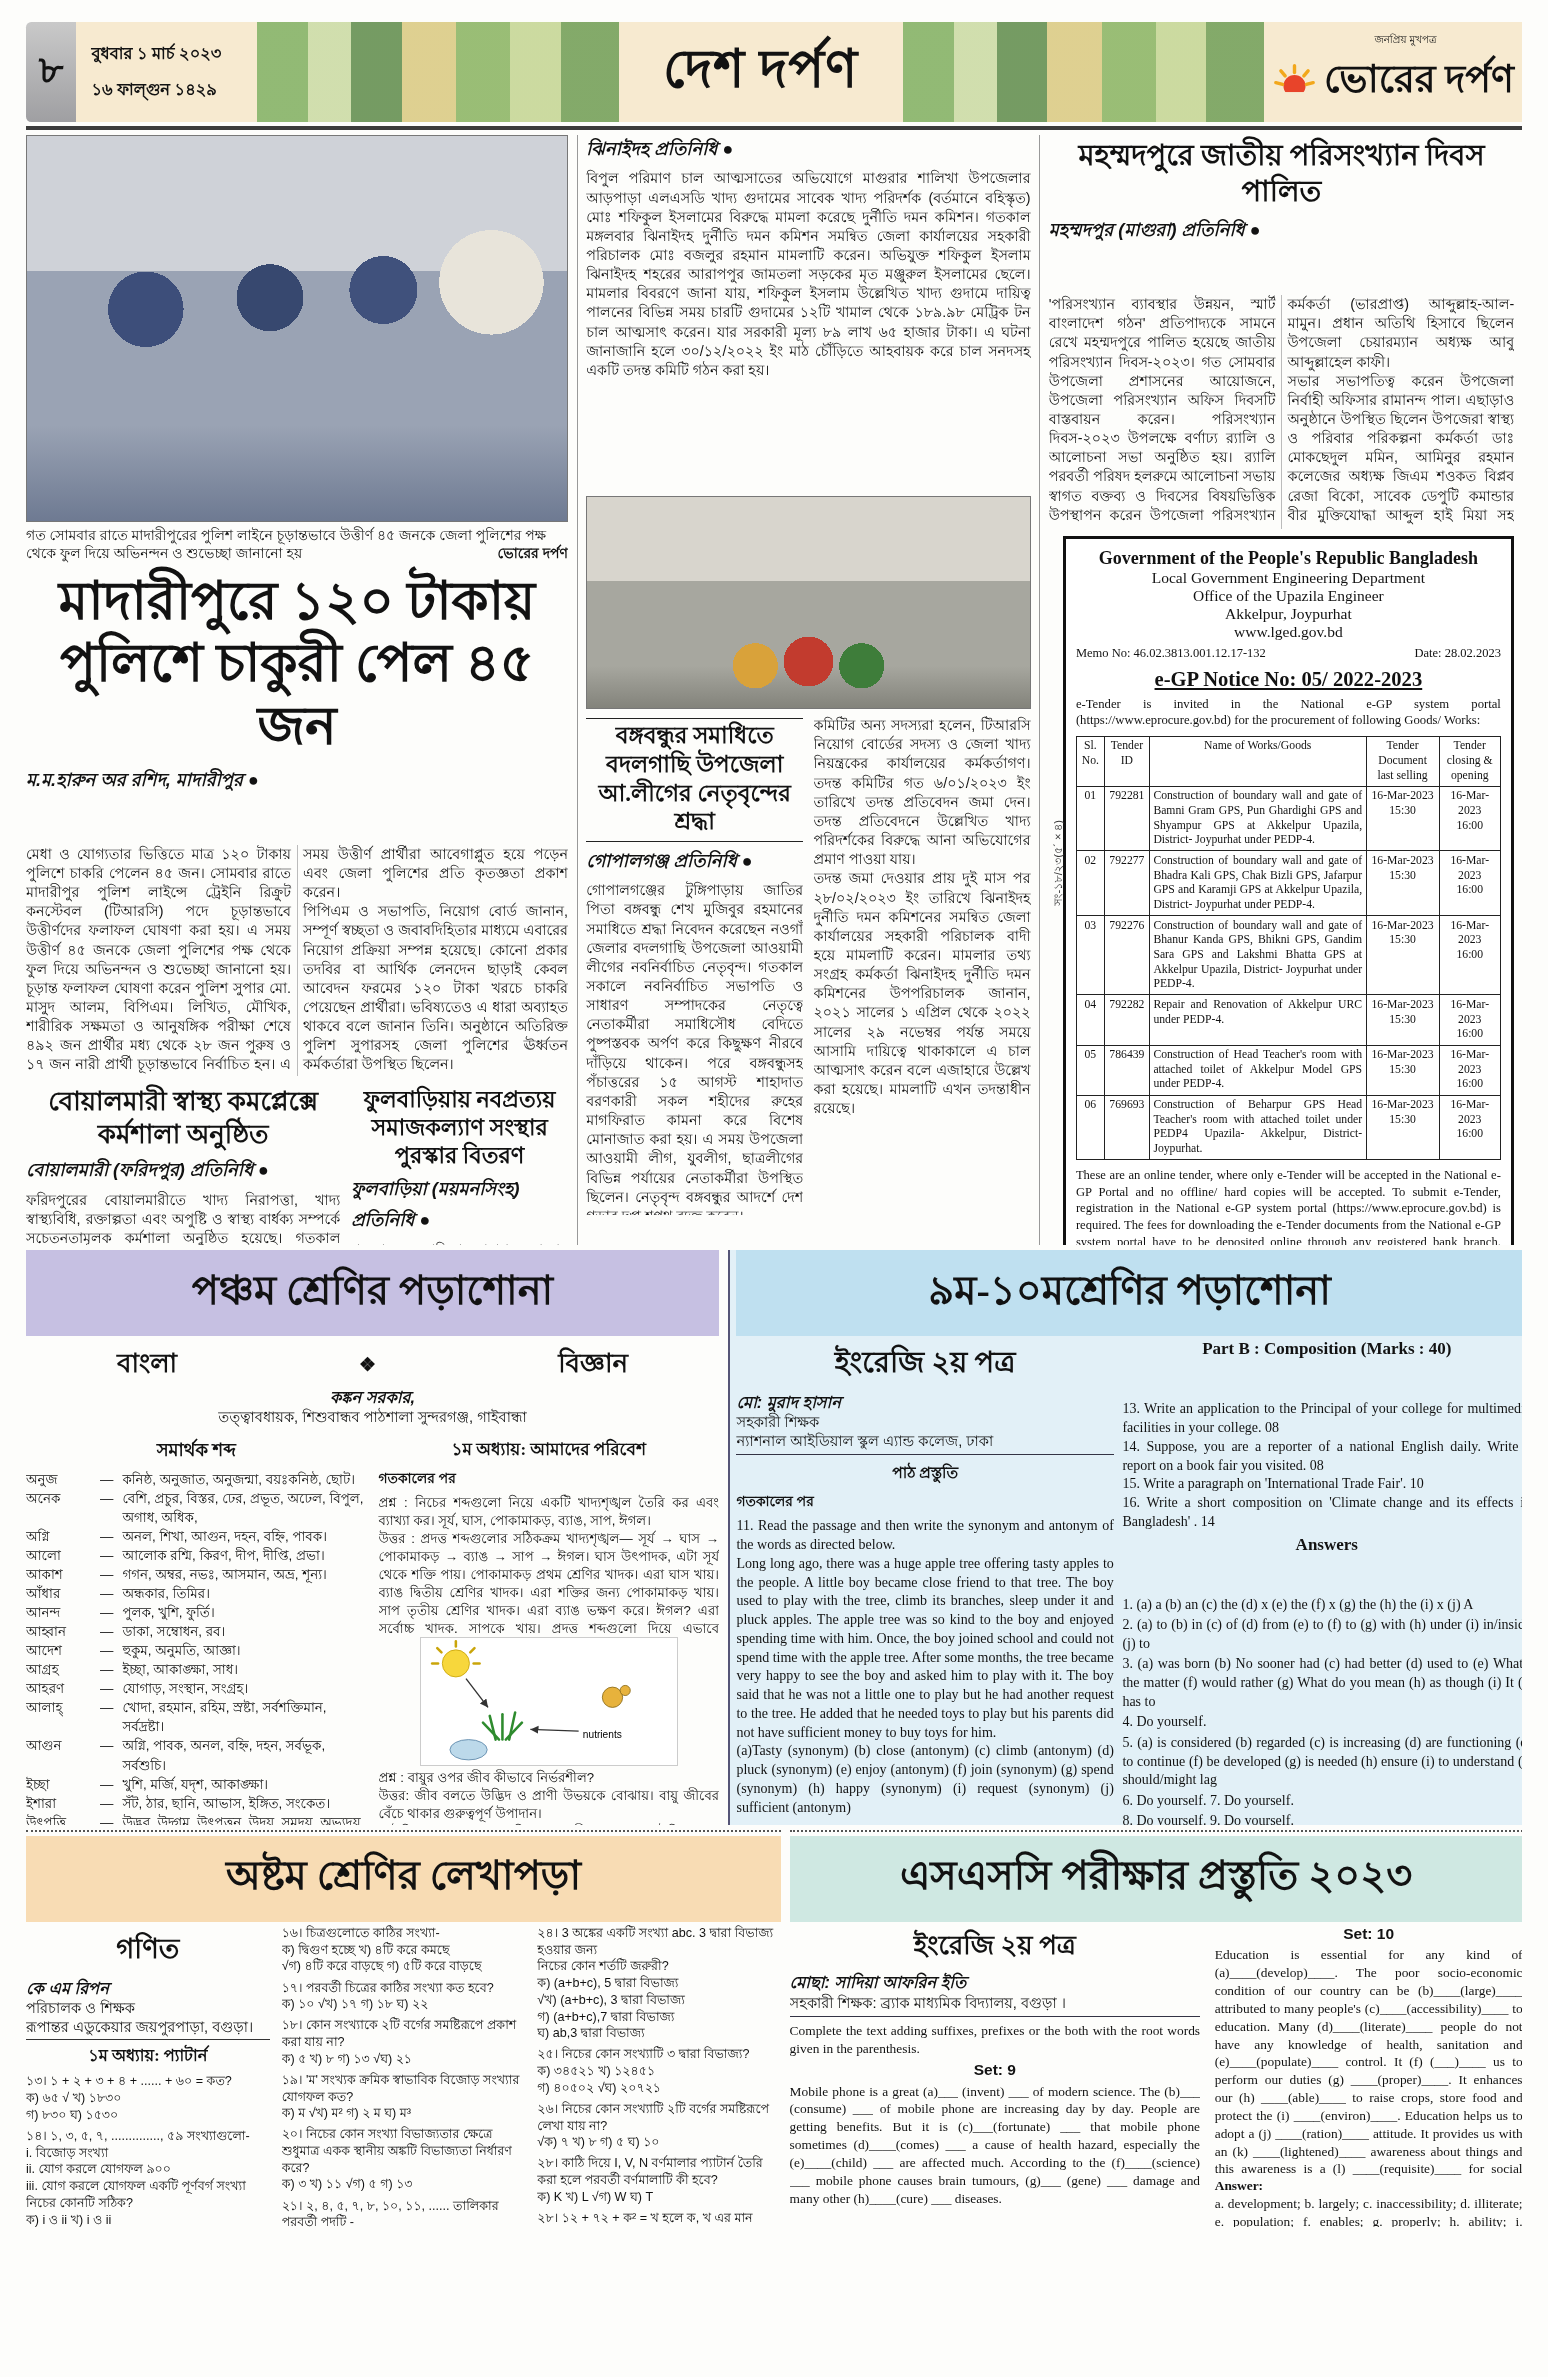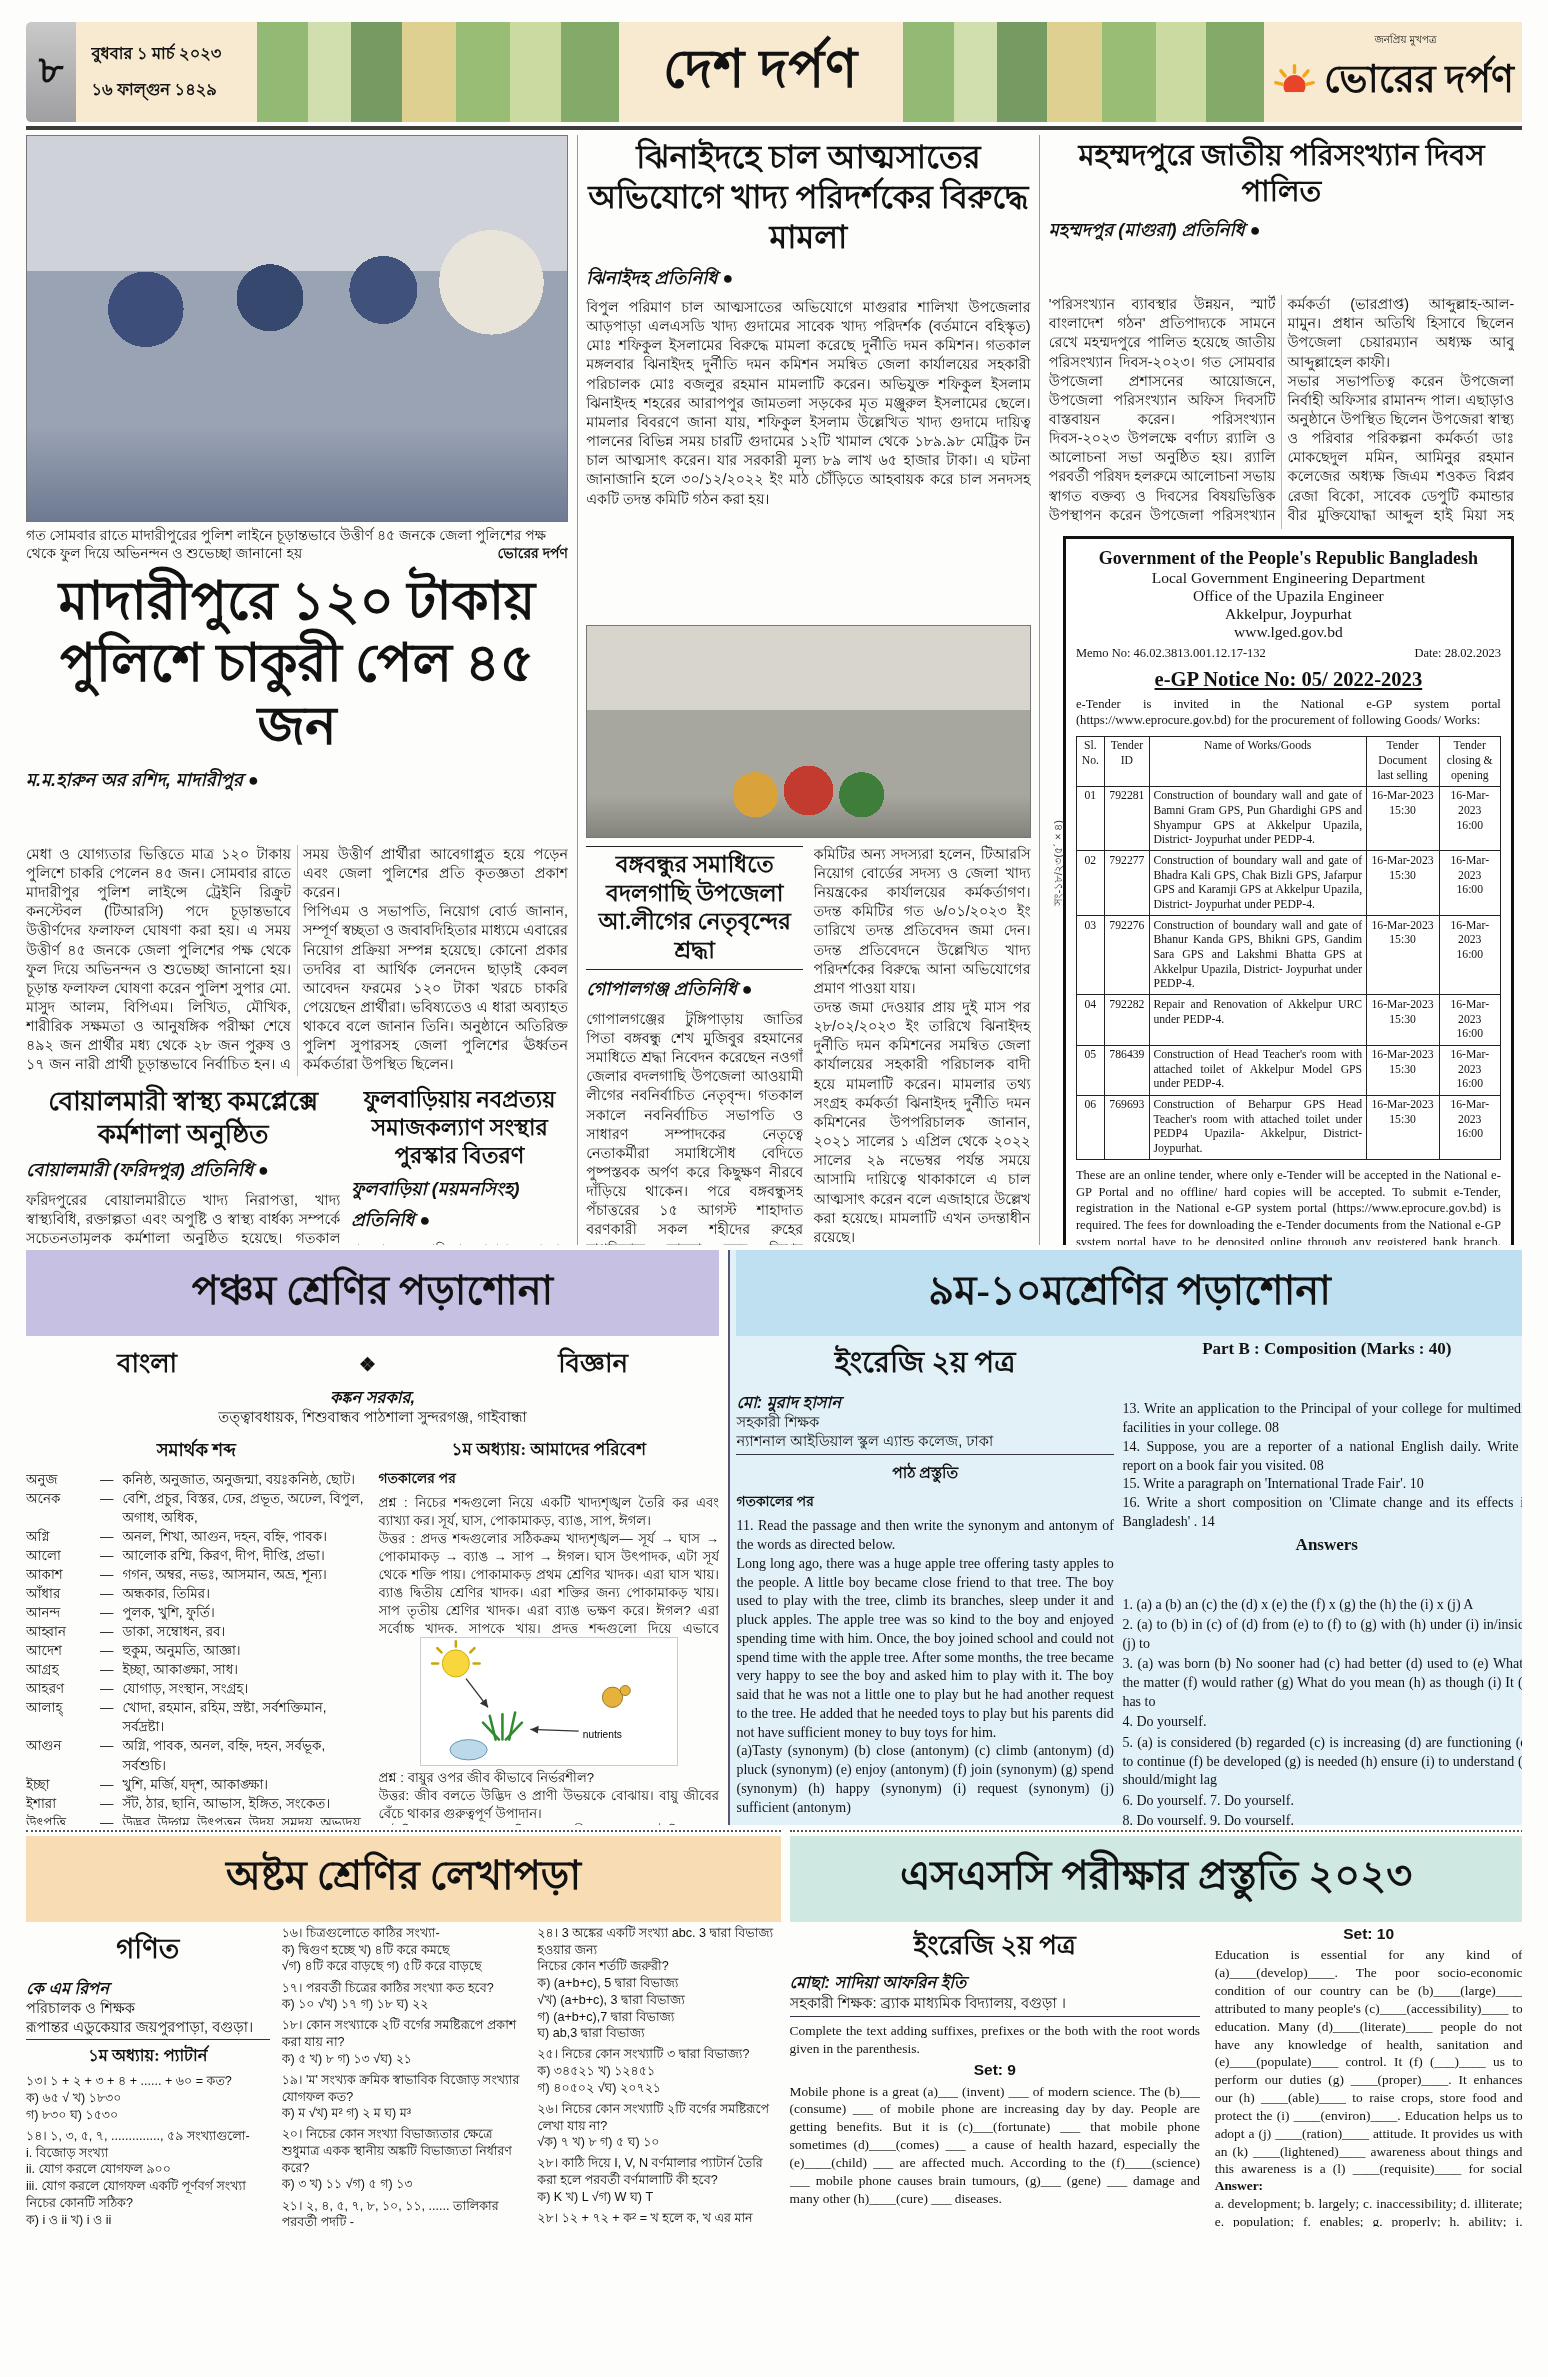--- a/index.html
+++ b/index.html
@@ -166,21 +166,20 @@
         </div>
         <div>
           <div class="headline-md" style="font-size:22.4px;">ফুলবাড়িয়ায় নবপ্রত্যয় সমাজকল্যাণ সংস্থার পুরস্কার বিতরণ</div>
           <div class="byline">ফুলবাড়িয়া (ময়মনসিংহ) প্রতিনিধি ●</div>
           <div class="body-txt" style="height:188px; overflow:hidden;">গতকাল ফুলবাড়িয়া সোহাগবর বাজার সংলগ্ন উচ্চ বিদ্যালয় মাঠ প্রাঙ্গণে নবপ্রত্যয় সমাজকল্যাণ সংস্থার উদ্যোগে ক্রীড়া প্রতিযোগিতার পুরস্কার বিতরণী ও সাংস্কৃতিক অনুষ্ঠান মোঃ আবুল সালামের সভাপতিত্বে অনুষ্ঠিত হয়। প্রধান অতিথি হিসেবে উপস্থিত ছিলেন শিল্প-সাহিত্যের পৃষ্ঠপোষক, সংস্কৃতিজন, ফুলবাড়ীয়া উপজেলা আওয়ামী লীগের সভাপতি জননেতা আলহাজ্ব এড. মোঃ ইমদাদুল হক সেলিম। বিশেষ অতিথি হিসেবে উপস্থিত উপজেলা আওয়ামী লীগের সাংগঠনিক সম্পাদক মোঃ শামছুল আলম আকন্দ বাবলু, ইউপি চেয়ারম্যান মোঃ বুলবুল হোসেন প্রমুখ। পরে প্রতিযোগীতায় অংশগ্রহণকারী বিজয়ী শিক্ষার্থীদের মাঝে পুরস্কার বিতরণ করা হয়।</div>
         </div>
       </div>
     </div>
 
     <div class="ncol">
-      <div class="headline-lg">ঝিনাইদহে চাল আত্মসাতের অভিযোগে খাদ্য পরিদর্শকের বিরুদ্ধে মামলা</div>
       <div class="byline">ঝিনাইদহ প্রতিনিধি ●</div>
       <div class="body-txt" style="height:320px; overflow:hidden;">বিপুল পরিমাণ চাল আত্মসাতের অভিযোগে মাগুরার শালিখা উপজেলার আড়পাড়া এলএসডি খাদ্য গুদামের সাবেক খাদ্য পরিদর্শক (বর্তমানে বহিস্কৃত) মোঃ শফিকুল ইসলামের বিরুদ্ধে মামলা করেছে দুর্নীতি দমন কমিশন। গতকাল মঙ্গলবার ঝিনাইদহ দুর্নীতি দমন কমিশন সমন্বিত জেলা কার্যালয়ের সহকারী পরিচালক মোঃ বজলুর রহমান মামলাটি করেন। অভিযুক্ত শফিকুল ইসলাম ঝিনাইদহ শহরের আরাপপুর জামতলা সড়কের মৃত মঞ্জুরুল ইসলামের ছেলে। মামলার বিবরণে জানা যায়, শফিকুল ইসলাম উল্লেখিত খাদ্য গুদামে দায়িত্ব পালনের বিভিন্ন সময় চারটি গুদামের ১২টি খামাল থেকে ১৮৯.৯৮ মেট্রিক টন চাল আত্মসাৎ করেন। যার সরকারী মূল্য ৮৯ লাখ ৬৫ হাজার টাকা। এ ঘটনা জানাজানি হলে ৩০/১২/২০২২ ইং মাঠ চৌঁড়িতে আহবায়ক করে চাল সনদসহ একটি তদন্ত কমিটি গঠন করা হয়।</div>
       <div class="photo photo-wreath" style="margin:6.9px 0;"></div>
       <div style="display:grid; grid-template-columns:1fr 1fr; column-gap:10.3px;">
         <div>
           <div class="boxed-head headline-md" style="font-size:23px;">বঙ্গবন্ধুর সমাধিতে বদলগাছি উপজেলা আ.লীগের নেতৃবৃন্দের শ্রদ্ধা</div>
           <div class="byline">গোপালগঞ্জ প্রতিনিধি ●</div>
           <div class="body-txt" style="height:334px; overflow:hidden;">গোপালগঞ্জের টুঙ্গিপাড়ায় জাতির পিতা বঙ্গবন্ধু শেখ মুজিবুর রহমানের সমাধিতে শ্রদ্ধা নিবেদন করেছেন নওগাঁ জেলার বদলগাছি উপজেলা আওয়ামী লীগের নবনির্বাচিত নেতৃবৃন্দ। গতকাল সকালে নবনির্বাচিত সভাপতি ও সাধারণ সম্পাদকের নেতৃত্বে নেতাকর্মীরা সমাধিসৌধ বেদিতে পুষ্পস্তবক অর্পণ করে কিছুক্ষণ নীরবে দাঁড়িয়ে থাকেন। পরে বঙ্গবন্ধুসহ পঁচাত্তরের ১৫ আগস্ট শাহাদাত বরণকারী সকল শহীদের রুহের মাগফিরাত কামনা করে বিশেষ মোনাজাত করা হয়। এ সময় উপজেলা আওয়ামী লীগ, যুবলীগ, ছাত্রলীগের বিভিন্ন পর্যায়ের নেতাকর্মীরা উপস্থিত ছিলেন। নেতৃবৃন্দ বঙ্গবন্ধুর আদর্শে দেশ গড়ার দৃপ্ত শপথ ব্যক্ত করেন।</div>
         </div>
         <div class="body-txt" style="height:482px; overflow:hidden;">কমিটির অন্য সদস্যরা হলেন, টিআরসি নিয়োগ বোর্ডের সদস্য ও জেলা খাদ্য নিয়ন্ত্রকের কার্যালয়ের কর্মকর্তাগণ। তদন্ত কমিটির গত ৬/০১/২০২৩ ইং তারিখে তদন্ত প্রতিবেদন জমা দেন। তদন্ত প্রতিবেদনে উল্লেখিত খাদ্য পরিদর্শকের বিরুদ্ধে আনা অভিযোগের প্রমাণ পাওয়া যায়।

